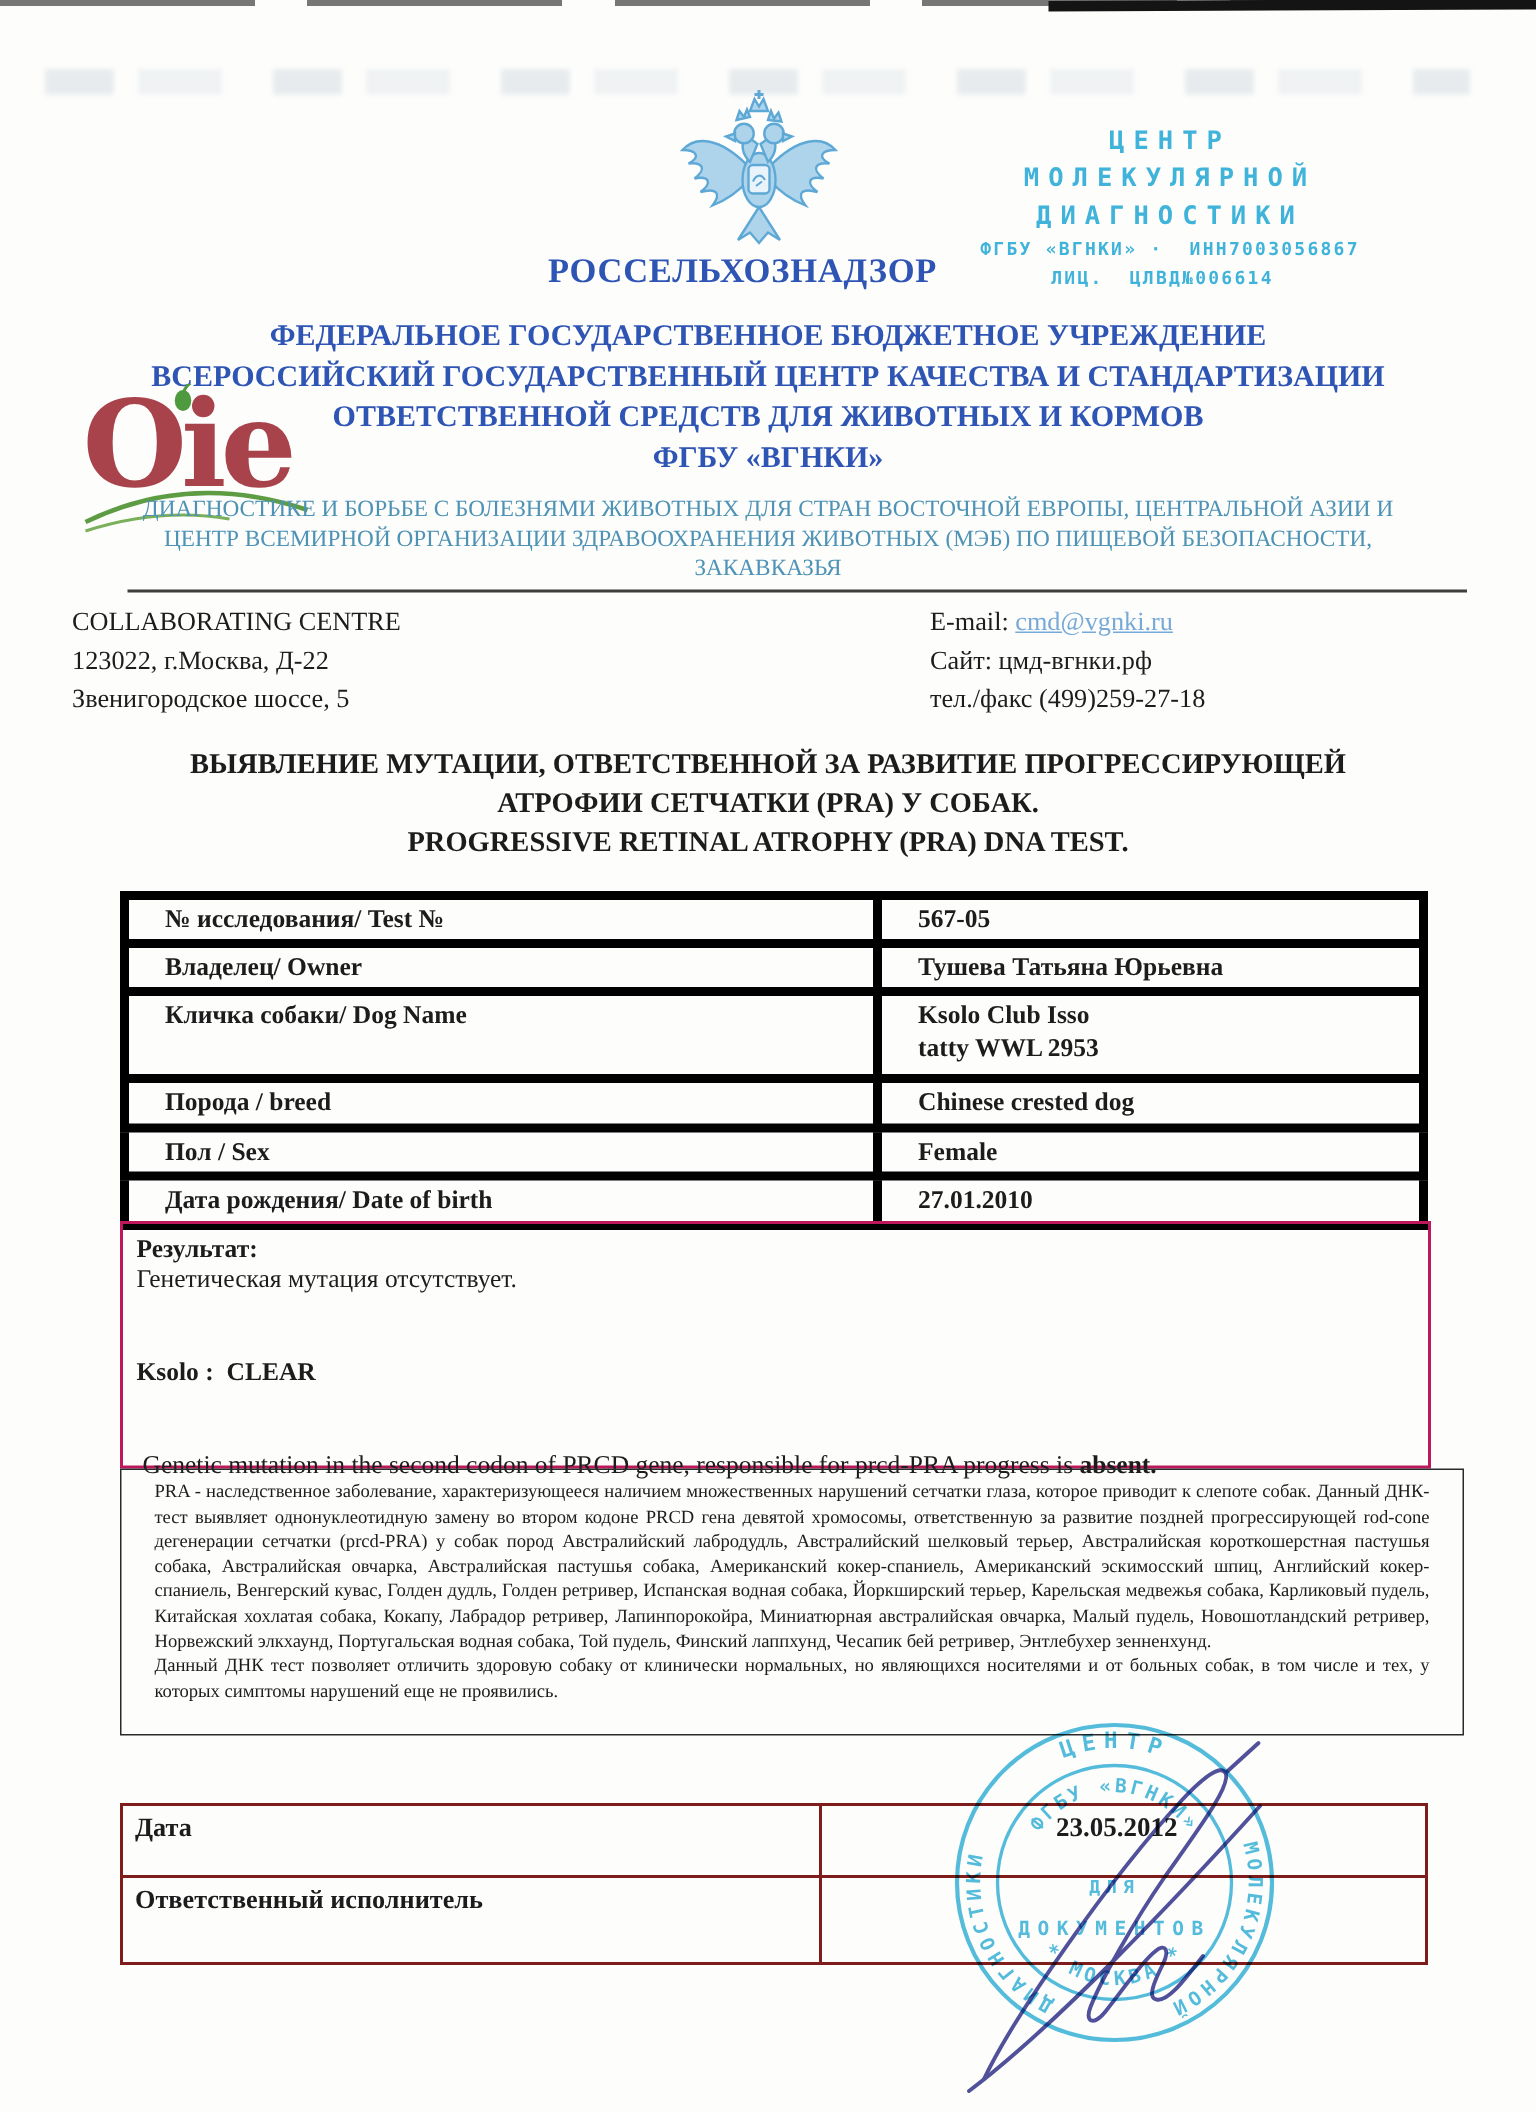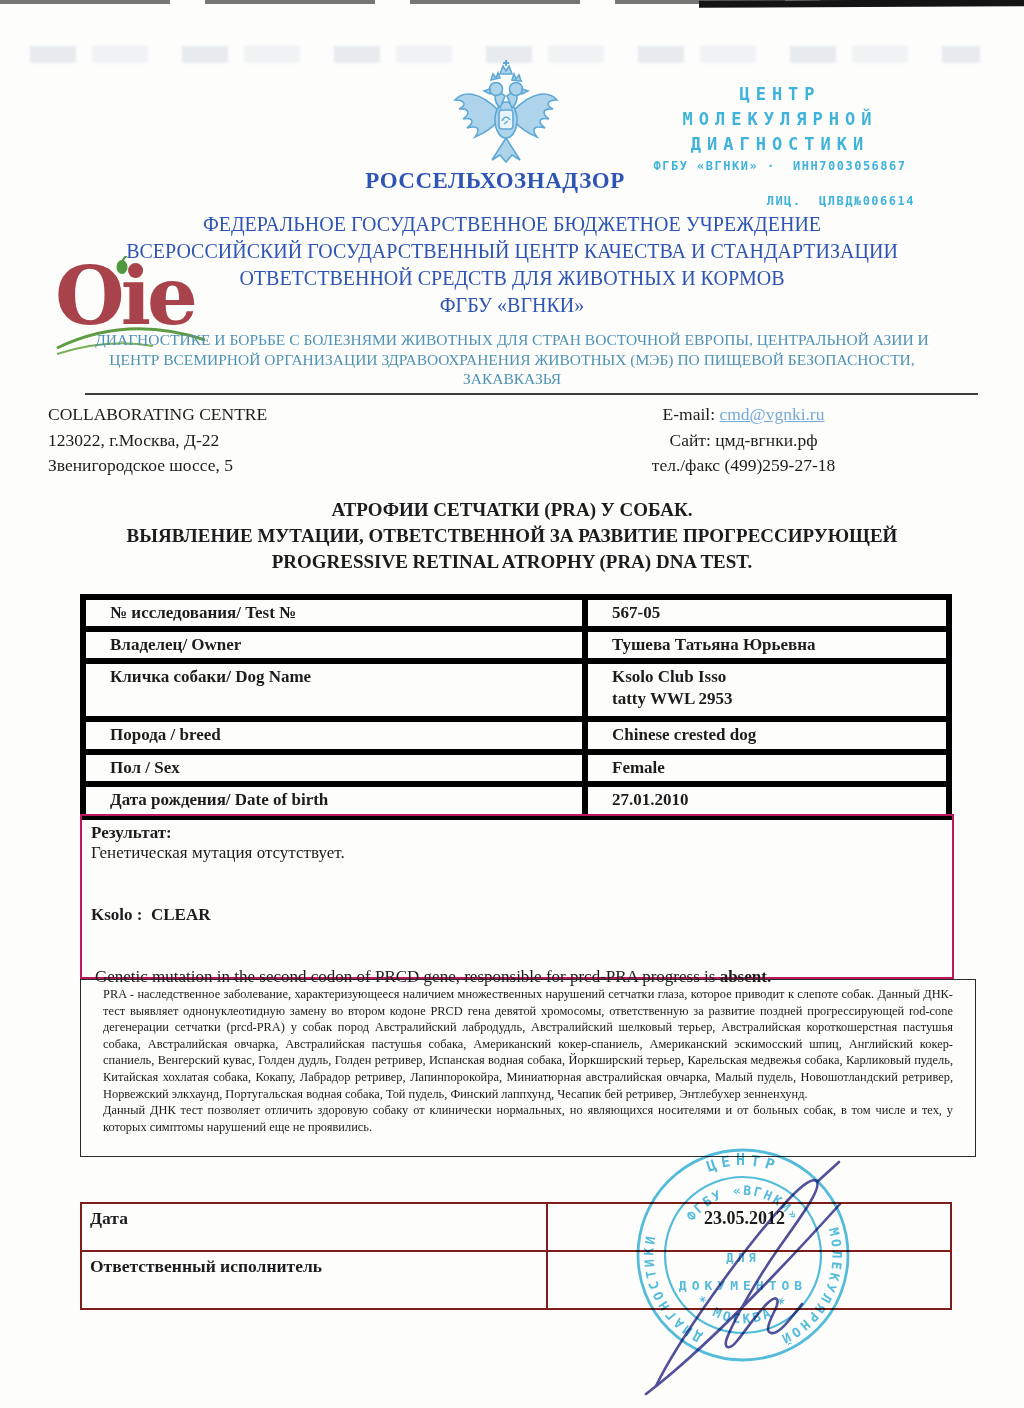--- a/index.html
+++ b/index.html
@@ -13,27 +13,27 @@
   #bleed-band{left:30px;top:46px;width:950px;height:17px;filter:blur(1.6px);opacity:.55;
     background:repeating-linear-gradient(90deg,rgba(140,160,175,.35) 0 46px,rgba(255,255,255,0) 46px 62px,
     rgba(140,160,175,.22) 62px 118px,rgba(255,255,255,0) 118px 152px);}
   
   #agency-name{left:330px;top:168px;width:330px;text-align:center;font-size:23px;font-weight:bold;
     color:#2f55b4;letter-spacing:.5px;}
   #corner-stamp{left:635px;top:82px;width:290px;text-align:center;color:#3fb3d9;
     font-family:"DejaVu Sans Mono", monospace;font-weight:bold;}
   .stamp-big{font-size:17px;letter-spacing:6px;line-height:25px;}
   .stamp-small{font-size:12px;letter-spacing:1.5px;line-height:19px;white-space:pre;}
-  .stamp-small.right{text-align:right;padding-right:10px;margin-top:16px;}
-  #org-block{left:40px;top:211px;width:944px;text-align:center;color:#2f55b4;font-weight:normal;}
+  .stamp-small.right{padding-right:10px;}
+  #org-block{left:40px;top:211px;width:944px;text-align:center;color:#2f55b4;font-weight:bold;}
   .org-line{font-size:20px;line-height:27px;}
   #who-block{left:60px;top:330px;width:904px;text-align:center;color:#4e93b5;font-size:15.5px;line-height:19.5px;}
   #rule{left:85px;top:393px;width:893px;border-top:2.5px solid #3e3e3e;}
   #addr-left{left:48px;top:402px;font-size:17.5px;line-height:25.5px;}
-  #addr-right{left:576px;top:402px;width:335px;text-align:center;font-size:17.5px;line-height:25.5px;}
+  #addr-right{left:620px;top:402px;width:335px;text-align:left;font-size:17.5px;line-height:25.5px;}
   a.email{color:#76a9d8;text-decoration:underline;}
   #title-block{left:60px;top:497px;width:904px;text-align:center;font-weight:bold;font-size:19px;line-height:26px;}
   
   table{border-collapse:collapse;}
   #info-table{left:80px;top:594px;width:872px;}
   #info-table td{border:6px solid #000000;font-weight:bold;font-size:17px;vertical-align:top;
     padding:2px 24px;line-height:22px;}
   #info-table td.c1{width:448px;}
   #result-box{left:80px;top:814px;width:852px;height:147px;border:2px solid #be185d;padding:7px 9px;font-size:17px;}
   .prewrap{white-space:pre-wrap;}
@@ -128,22 +128,22 @@
     <div>123022, г.Москва, Д-22</div>
     <div>Звенигородское шоссе, 5</div>
   </div>
   <div class="abs" id="addr-right">
     <div><span>E-mail: </span><a class="email" href="#">cmd@vgnki.ru</a></div>
     <div>Сайт: цмд-вгнки.рф</div>
     <div>тел./факс (499)259-27-18</div>
   </div>
 
   <div class="abs" id="title-block">
+    <div>ВЫЯВЛЕНИЕ МУТАЦИИ, ОТВЕТСТВЕННОЙ ЗА РАЗВИТИЕ ПРОГРЕССИРУЮЩЕЙ</div>
     <div>АТРОФИИ СЕТЧАТКИ (PRA) У СОБАК.</div>
-    <div>ВЫЯВЛЕНИЕ МУТАЦИИ, ОТВЕТСТВЕННОЙ ЗА РАЗВИТИЕ ПРОГРЕССИРУЮЩЕЙ</div>
     <div>PROGRESSIVE RETINAL ATROPHY (PRA) DNA TEST.</div>
   </div>
 
   <table class="abs" id="info-table">
     <tbody>
         <tr>
       <td class="c1" style="height:22px">№ исследования/ Test №</td>
       <td>567-05</td>
     </tr>
     <tr>

